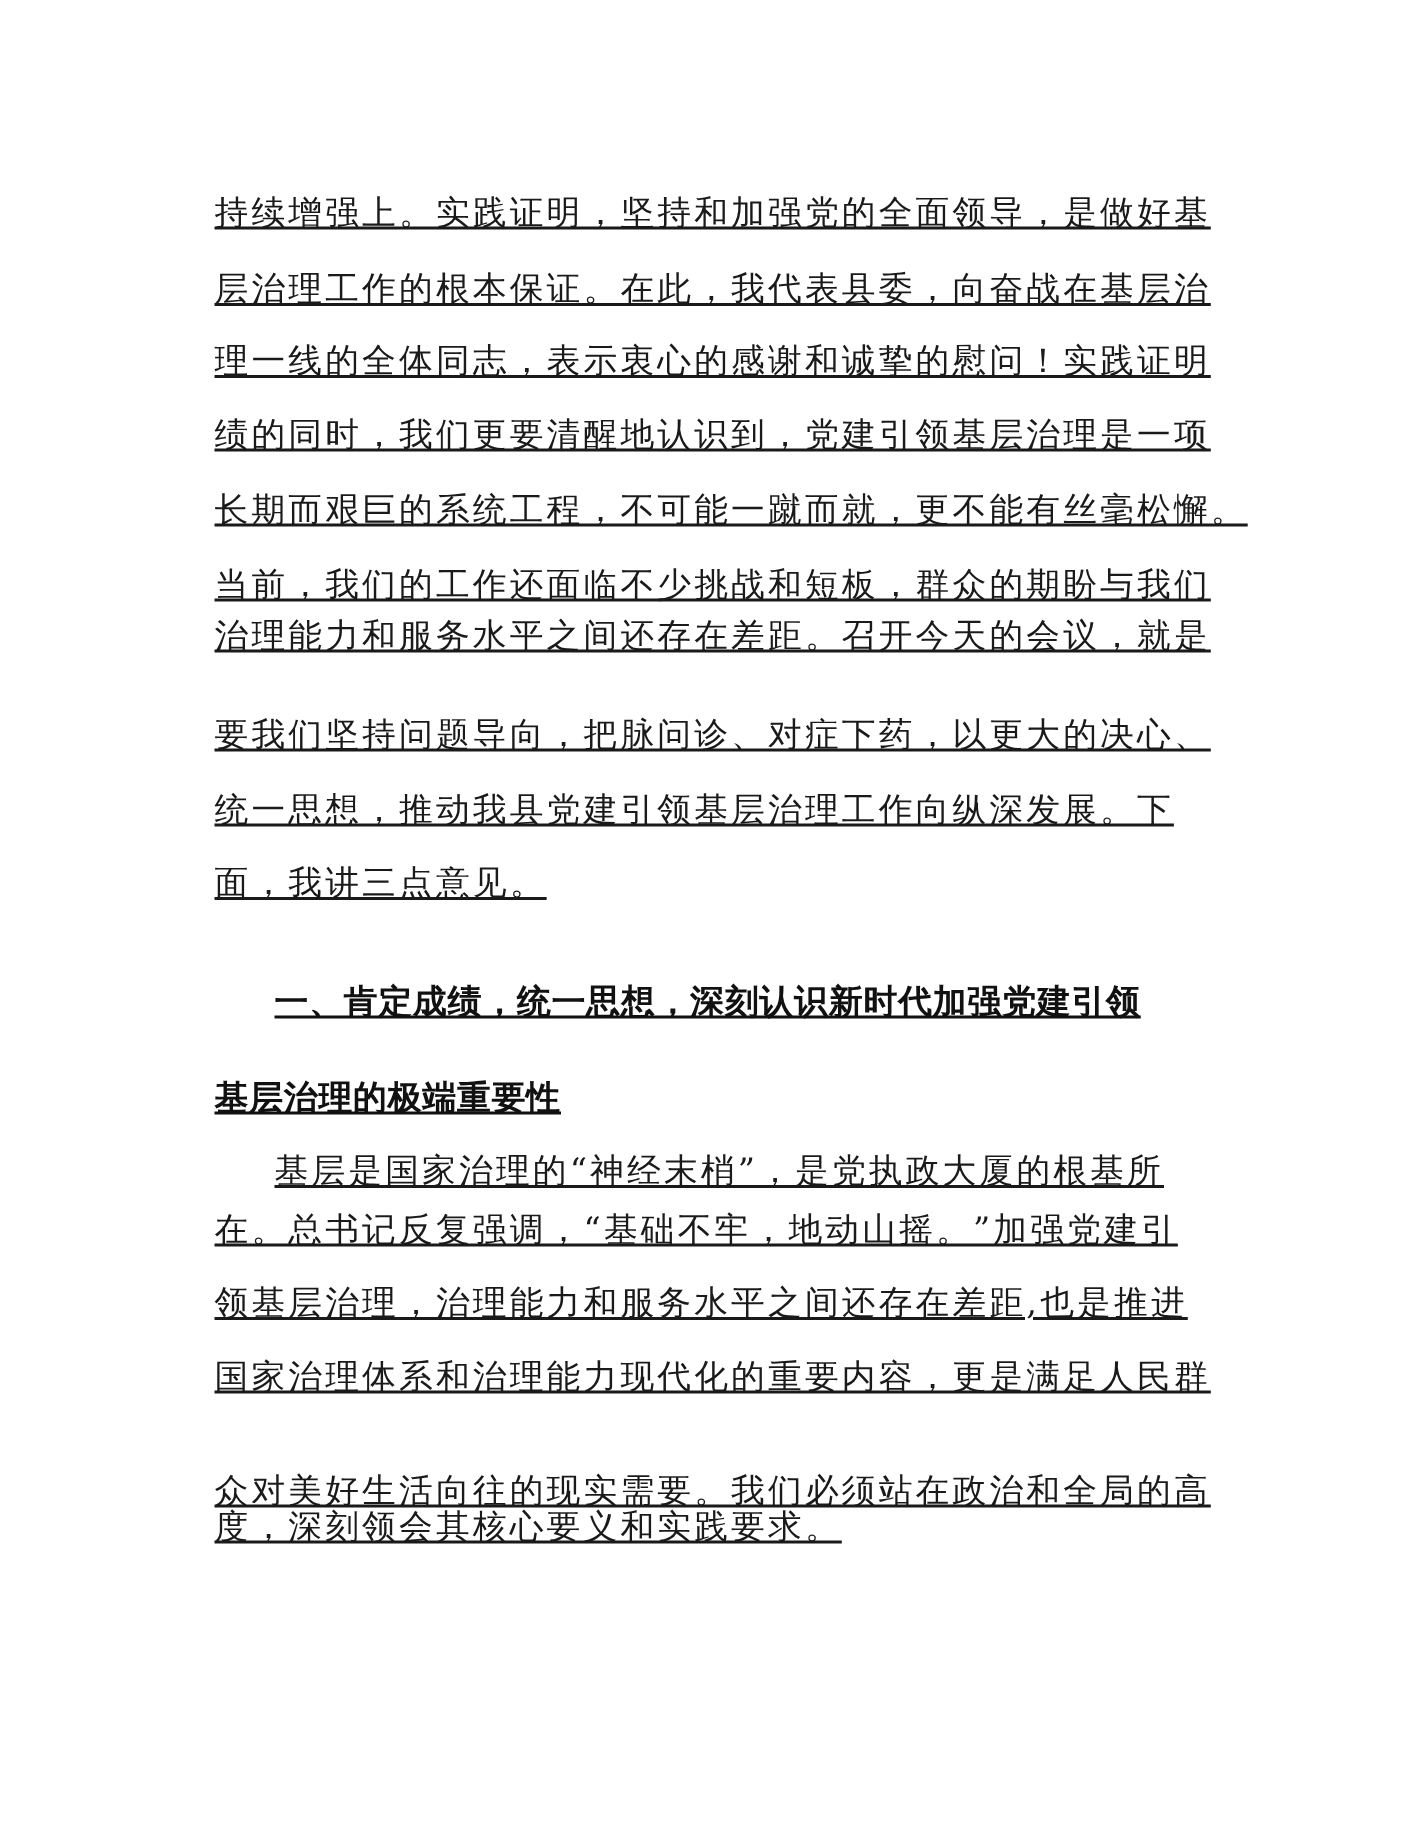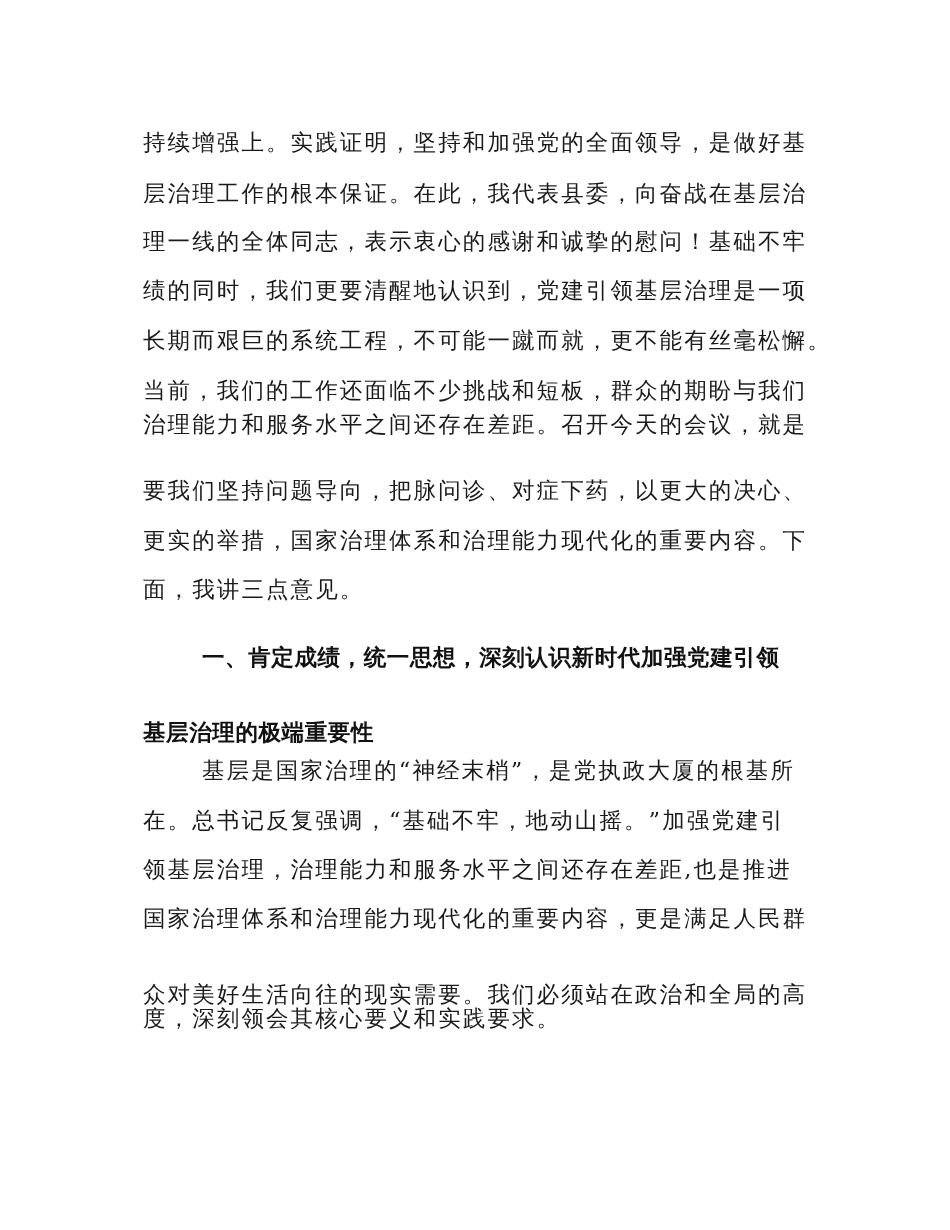--- a/index.html
+++ b/index.html
@@ -22,47 +22,49 @@
       width: 670px;
     }
     .line {
       position: absolute;
       left: 0;
       height: 30px;
       line-height: 30px;
       font-size: 22.5px;
       letter-spacing: 2.1px;
       white-space: nowrap;
+      text-decoration: underline;
     }
     .line.indent {
-      left: 59px;
+      left: 40px;
+      margin-top: 11px;
     }
     .line.heading {
       font-family: "DejaVu Sans", "Liberation Sans", sans-serif;
       font-weight: bold;
       font-size: 22.5px;
       letter-spacing: 0.6px;
       color: #111111;
     }
   </style>
 </head>
 <body>
 
 <div class="page">
 
   <div>
     <div class="line" style="top:127px">持续增强上。实践证明，坚持和加强党的全面领导，是做好基</div>
     <div class="line" style="top:178px">层治理工作的根本保证。在此，我代表县委，向奋战在基层治</div>
-    <div class="line" style="top:226px">理一线的全体同志，表示衷心的感谢和诚挚的慰问！基础不牢</div>
+    <div class="line" style="top:226px">理一线的全体同志，表示衷心的感谢和诚挚的慰问！实践证明</div>
     <div class="line" style="top:275px">绩的同时，我们更要清醒地认识到，党建引领基层治理是一项</div>
     <div class="line" style="top:325px">长期而艰巨的系统工程，不可能一蹴而就，更不能有丝毫松懈。</div>
     <div class="line" style="top:375px">当前，我们的工作还面临不少挑战和短板，群众的期盼与我们</div>
     <div class="line" style="top:409px">治理能力和服务水平之间还存在差距。召开今天的会议，就是</div>
     <div class="line" style="top:475px">要我们坚持问题导向，把脉问诊、对症下药，以更大的决心、</div>
-    <div class="line" style="top:525px">更实的举措，国家治理体系和治理能力现代化的重要内容。下</div>
+    <div class="line" style="top:525px">统一思想，推动我县党建引领基层治理工作向纵深发展。下</div>
     <div class="line" style="top:574px">面，我讲三点意见。</div>
   </div>
 
   <div>
     <div class="line heading indent" style="top:642px">一、肯定成绩，统一思想，深刻认识新时代加强党建引领</div>
     <div class="line heading" style="top:717px">基层治理的极端重要性</div>
   </div>
 
   <div>
     <div class="line indent" style="top:755px">基层是国家治理的“神经末梢”，是党执政大厦的根基所</div>

